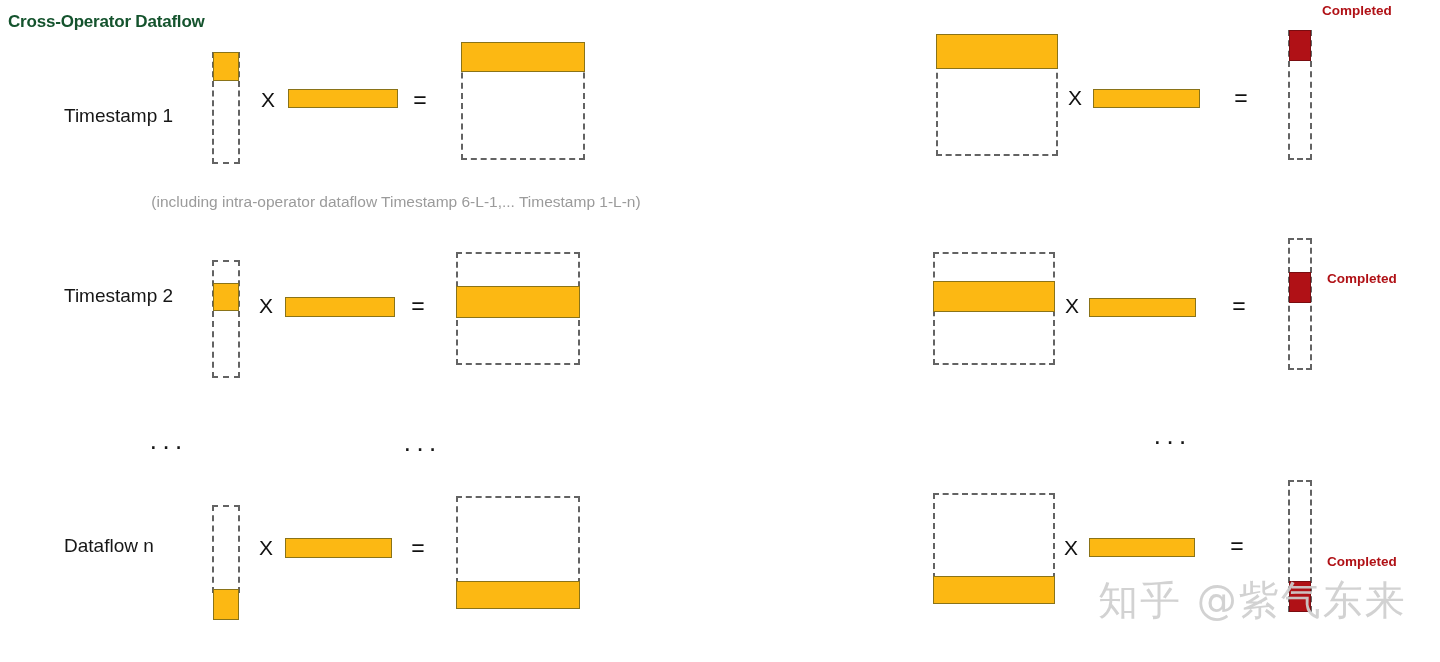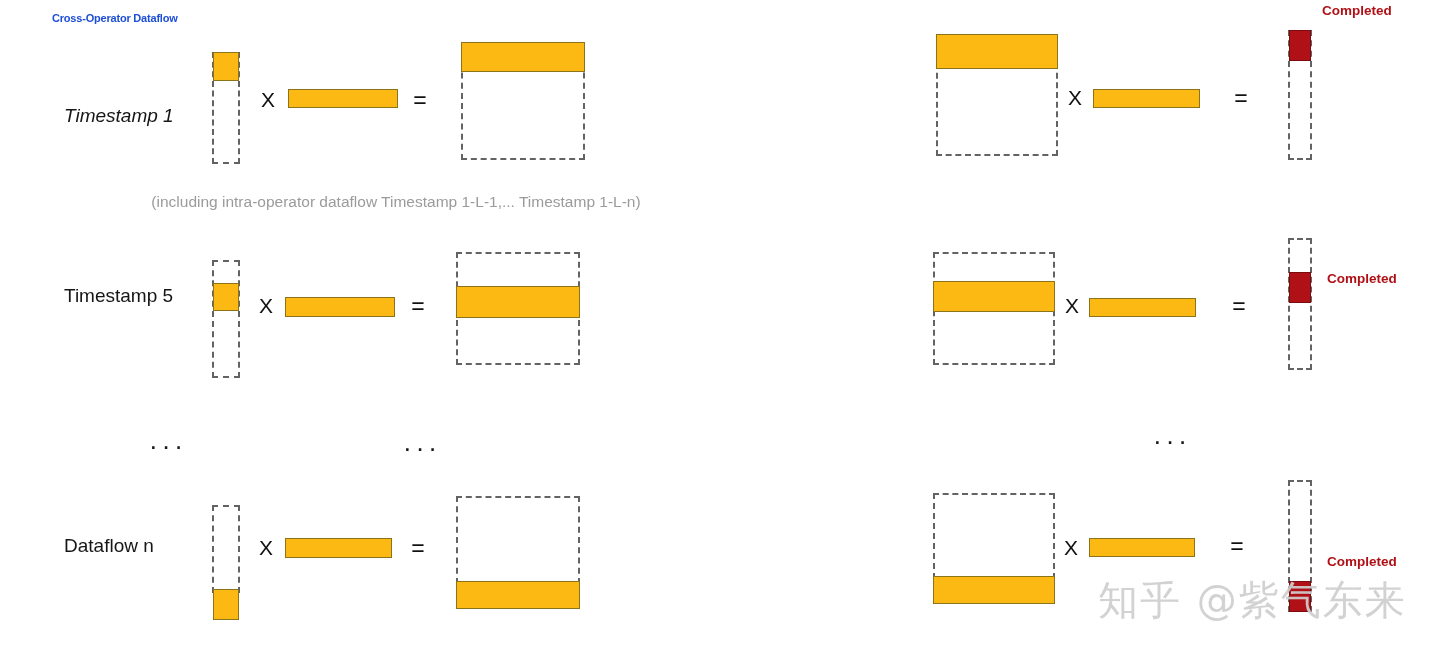--- a/index.html
+++ b/index.html
@@ -17,26 +17,25 @@
     height: 662px;
     background: #ffffff;
     overflow: hidden;
   }
 
   
   .title {
     position: absolute;
     left: 8px;
     top: 12px;
-    font-size: 11px;
+    font-size: 17px;
     font-weight: bold;
-    color: #1d4ed8;
+    color: #14532d;
     letter-spacing: -0.2px;
     white-space: nowrap;
-    margin-left: 44px;
   }
 
   
   .row-label {
     position: absolute;
     font-size: 19px;
     color: #161616;
     white-space: nowrap;
     transform: translateY(-50%);
   }
@@ -113,21 +112,21 @@
     pointer-events: none;
   }
 </style>
 </head>
 <body>
 
 <div id="canvas">
 
   <div class="title">Cross-Operator Dataflow</div>
 
-  <div class="row-label" style="left:64px; top:116px;font-style:italic;">Timestamp 1</div>
+  <div class="row-label" style="left:64px; top:116px;">Timestamp 1</div>
 
   <div class="dashbox" style="left:212px; top:52px; width:28px; height:112px;"></div>
   <div class="fill" style="left:213px; top:52px; width:26px; height:29px;"></div>
 
   <div class="op" style="left:268px; top:100px;">X</div>
 
   <div class="fill" style="left:288px; top:89px; width:110px; height:19px;"></div>
 
   <div class="op op-eq" style="left:420px; top:100px;">=</div>
 
@@ -141,23 +140,23 @@
 
   <div class="fill" style="left:1093px; top:89px; width:107px; height:19px;"></div>
 
   <div class="op op-eq" style="left:1241px; top:98px;">=</div>
 
   <div class="dashbox" style="left:1288px; top:30px; width:24px; height:130px;"></div>
   <div class="fill fill-red" style="left:1289px; top:30px; width:22px; height:31px;"></div>
 
   <div class="completed" style="left:1322px; top:10px;">Completed</div>
 
-  <div class="caption" style="left:396px; top:202px;">(including intra-operator dataflow Timestamp 1-L-1,... Timestamp 1-L-n)</div>
-
-  <div class="row-label" style="left:64px; top:296px;">Timestamp 5</div>
+  <div class="caption" style="left:396px; top:202px;">(including intra-operator dataflow Timestamp 6-L-1,... Timestamp 1-L-n)</div>
+
+  <div class="row-label" style="left:64px; top:296px;">Timestamp 2</div>
 
   <div class="dashbox" style="left:212px; top:260px; width:28px; height:118px;"></div>
   <div class="fill" style="left:213px; top:283px; width:26px; height:28px;"></div>
 
   <div class="op" style="left:266px; top:306px;">X</div>
 
   <div class="fill" style="left:285px; top:297px; width:110px; height:20px;"></div>
 
   <div class="op op-eq" style="left:418px; top:306px;">=</div>
 

